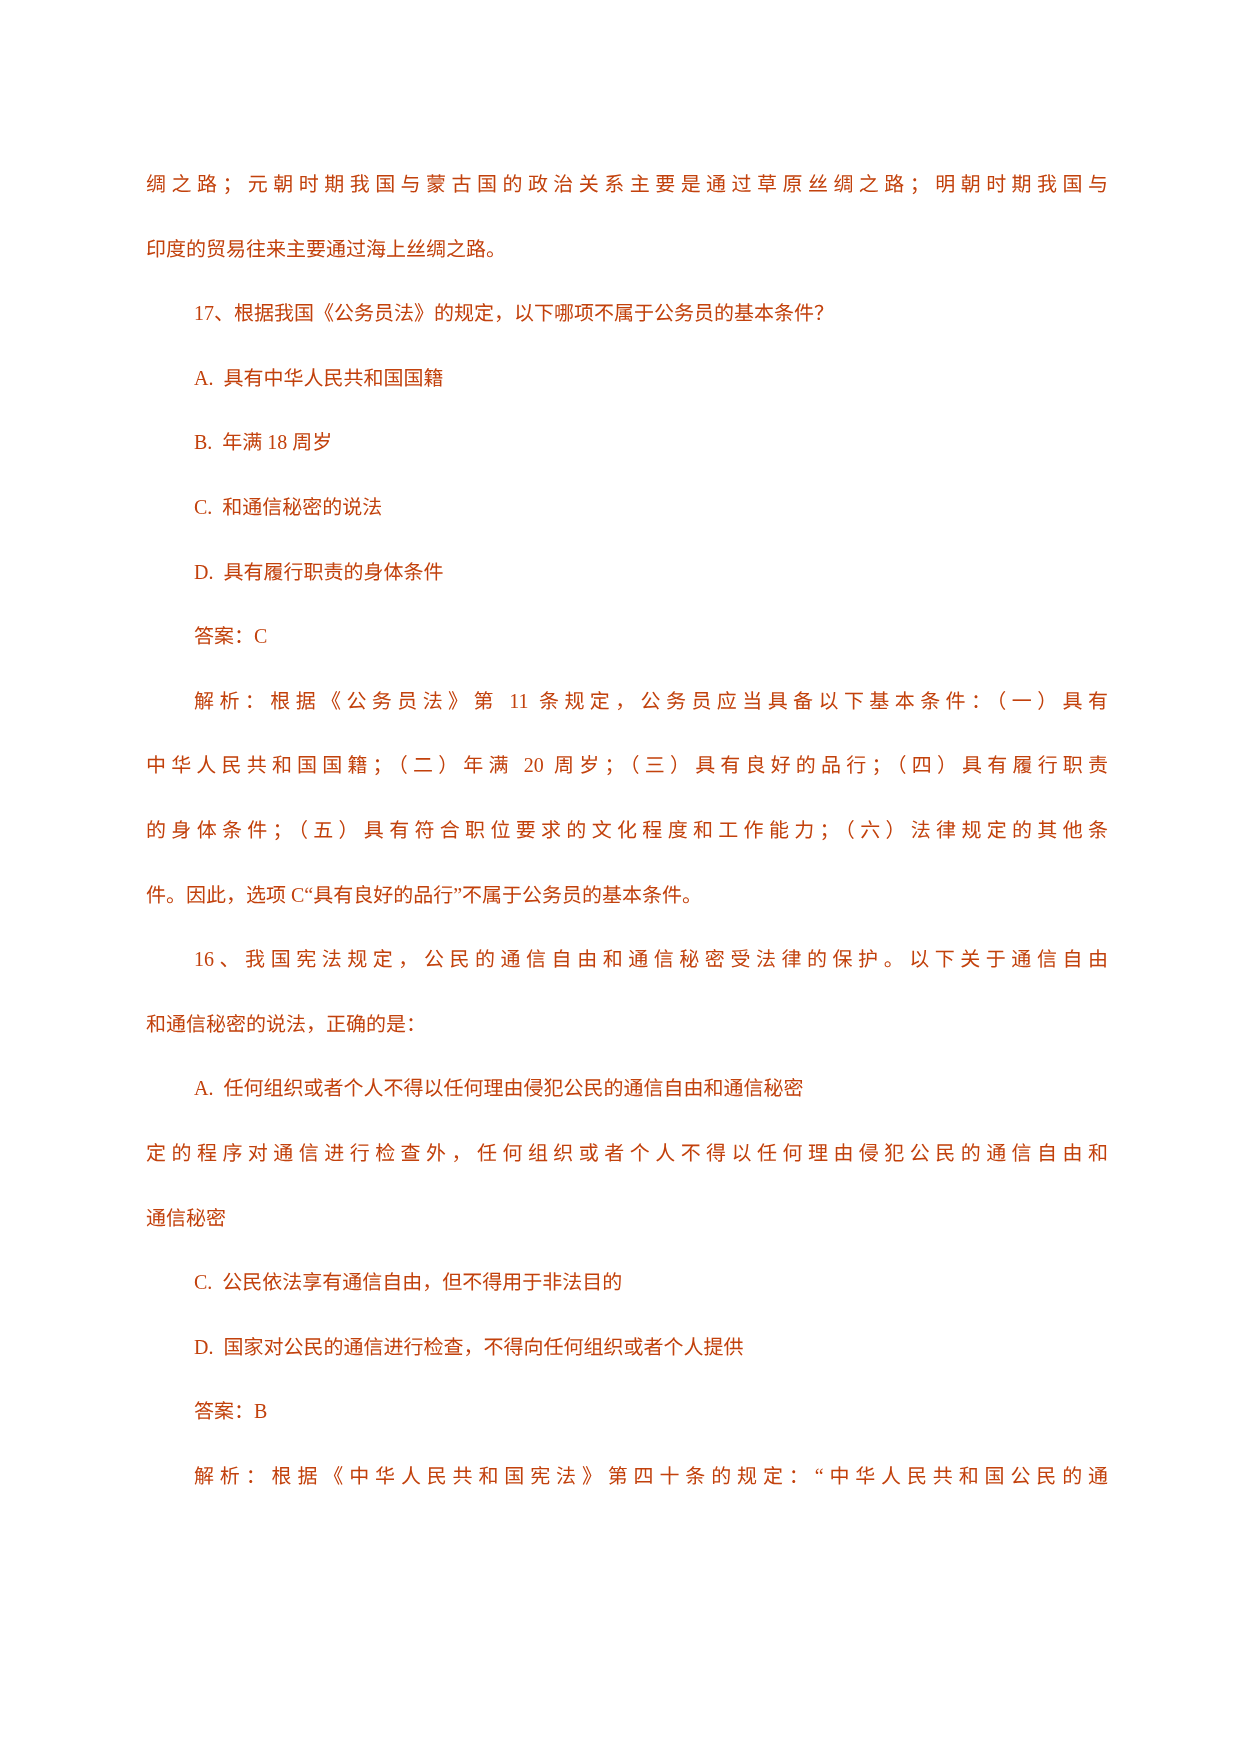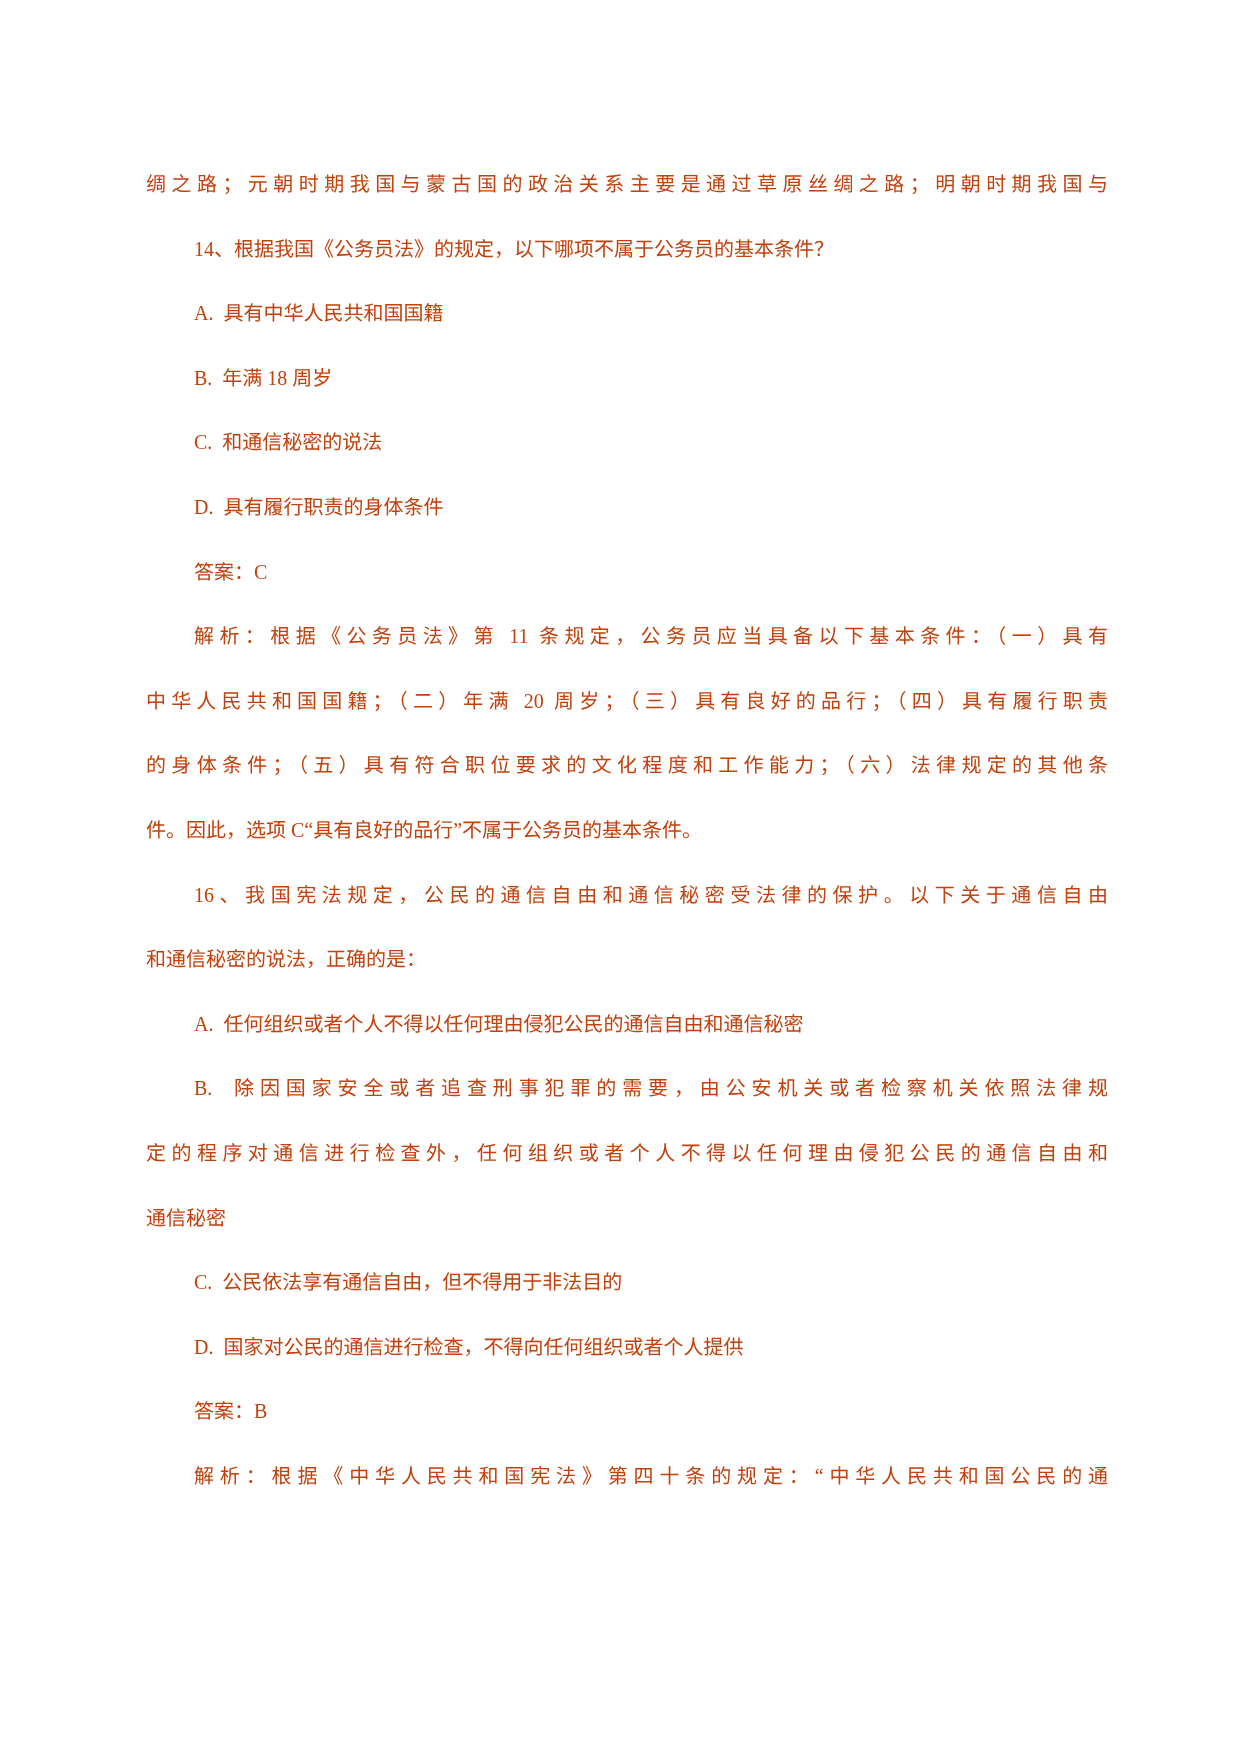--- a/index.html
+++ b/index.html
@@ -31,34 +31,34 @@
     text-align-last: justify;
     text-justify: inter-character;
   }
 </style>
 </head>
 <body>
 
 <div class="page">
   <div class="text-block">
       <div class="line justify">绸之路；元朝时期我国与蒙古国的政治关系主要是通过草原丝绸之路；明朝时期我国与</div>
-      <div class="line indent">14、根据我国《公务员法》的规定，以下哪项不属于公务员的基本条件？</div>
+      <div class="line">印度的贸易往来主要通过海上丝绸之路。</div>
+      <div class="line indent">17、根据我国《公务员法》的规定，以下哪项不属于公务员的基本条件？</div>
       <div class="line indent">A.  具有中华人民共和国国籍</div>
       <div class="line indent">B.  年满 18 周岁</div>
       <div class="line indent">C.  和通信秘密的说法</div>
       <div class="line indent">D.  具有履行职责的身体条件</div>
       <div class="line indent">答案：C</div>
       <div class="line indent justify">解析：根据《公务员法》第 11 条规定，公务员应当具备以下基本条件：（一）具有</div>
       <div class="line justify">中华人民共和国国籍；（二）年满 20 周岁；（三）具有良好的品行；（四）具有履行职责</div>
       <div class="line justify">的身体条件；（五）具有符合职位要求的文化程度和工作能力；（六）法律规定的其他条</div>
       <div class="line">件。因此，选项 C“具有良好的品行”不属于公务员的基本条件。</div>
       <div class="line indent justify">16、我国宪法规定，公民的通信自由和通信秘密受法律的保护。以下关于通信自由</div>
       <div class="line">和通信秘密的说法，正确的是：</div>
       <div class="line indent">A.  任何组织或者个人不得以任何理由侵犯公民的通信自由和通信秘密</div>
-      <div class="line indent justify">B.  除因国家安全或者追查刑事犯罪的需要，由公安机关或者检察机关依照法律规</div>
       <div class="line justify">定的程序对通信进行检查外，任何组织或者个人不得以任何理由侵犯公民的通信自由和</div>
       <div class="line">通信秘密</div>
       <div class="line indent">C.  公民依法享有通信自由，但不得用于非法目的</div>
       <div class="line indent">D.  国家对公民的通信进行检查，不得向任何组织或者个人提供</div>
       <div class="line indent">答案：B</div>
       <div class="line indent justify">解析：根据《中华人民共和国宪法》第四十条的规定：“中华人民共和国公民的通</div>
     </div>
 </div>
 
 </body></html>

